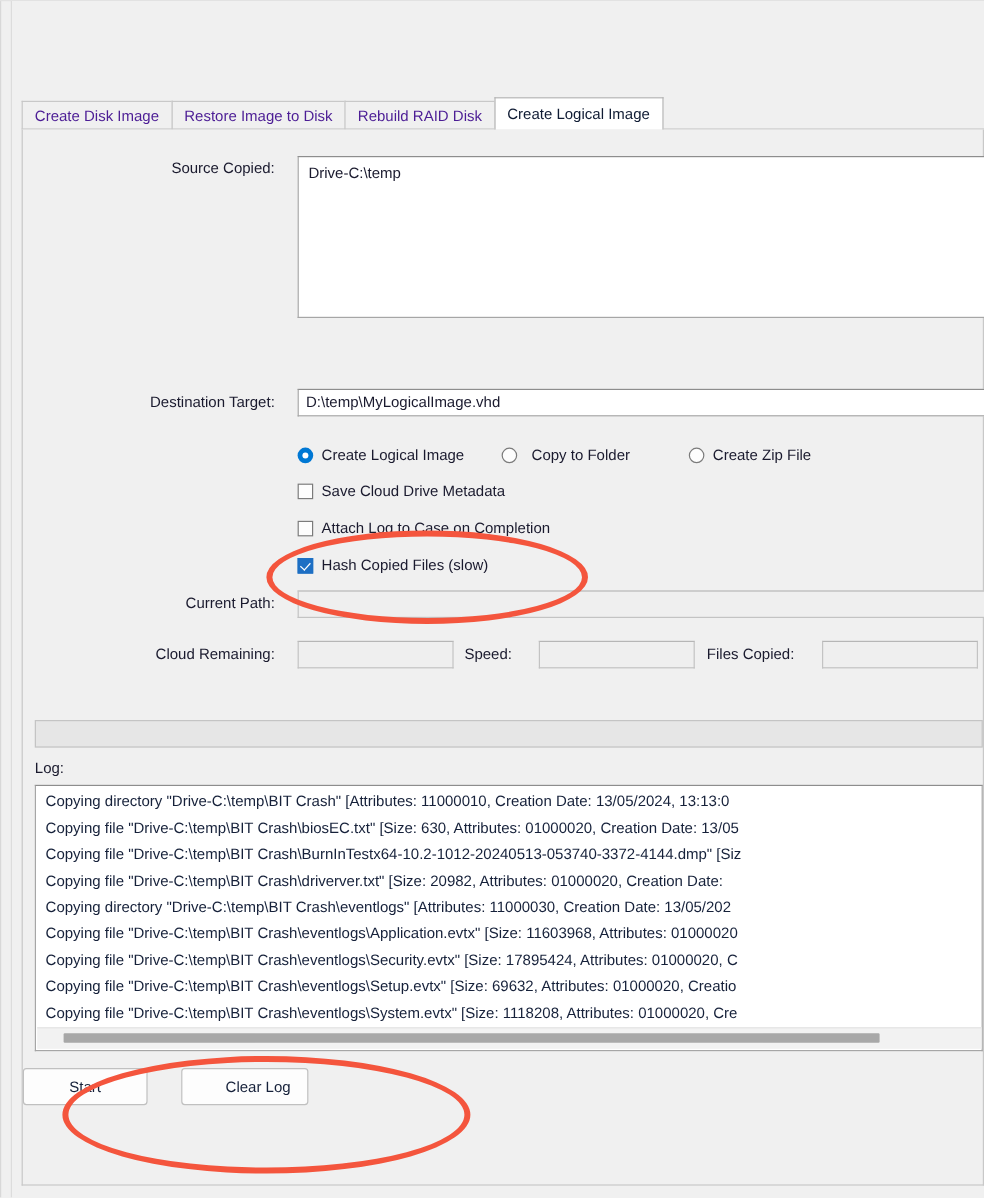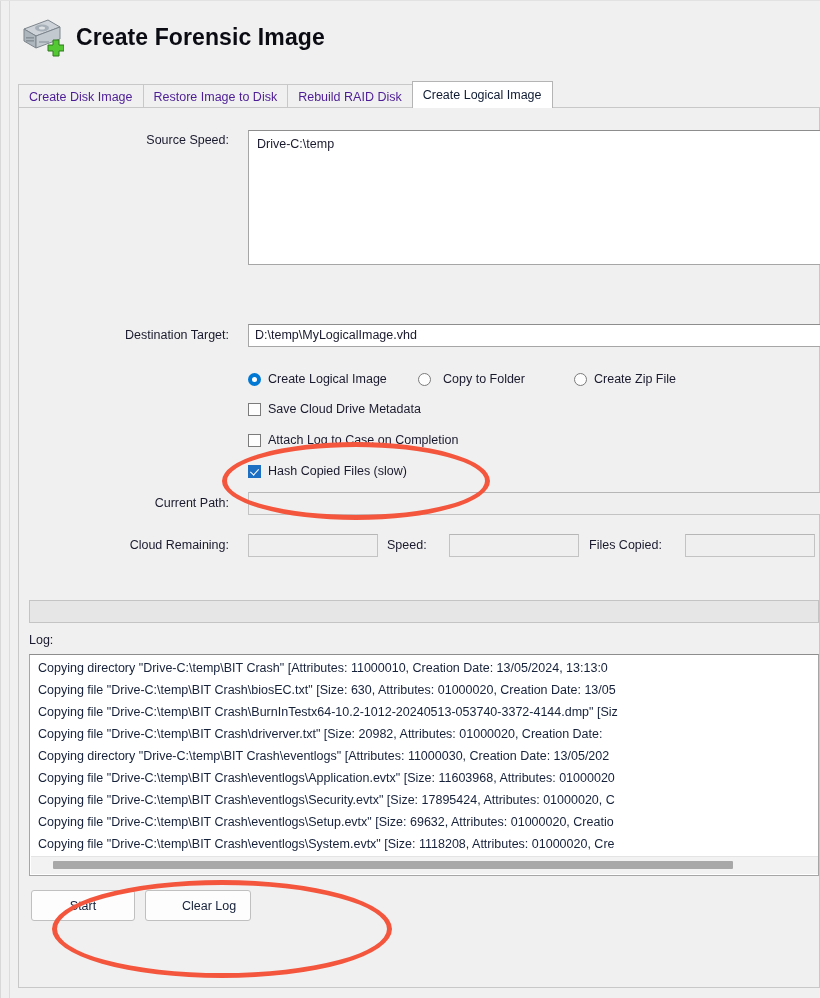--- a/index.html
+++ b/index.html
@@ -236,21 +236,21 @@
   }
   .hscroll-thumb {
     position: absolute;
     left: 22px; top: 4px;
     width: 680px; height: 8px;
     background: #a8a8a8;
     border-radius: 1px;
   }
 
   
-  .btnrow { position: absolute; left: 12px; top: 782px; display: flex; gap: 10px; }
+  .btnrow { position: absolute; left: 0; top: 782px; display: flex; gap: 28px; }
   .btn {
     height: 31px;
     min-width: 104px;
     padding: 0 14px;
     background: #fdfdfd;
     border: 1px solid #c0c0c0;
     border-radius: 3px;
     box-sizing: border-box;
     font-size: 12.5px;
     color: #16213a;
@@ -277,52 +277,32 @@
 </style>
 </head>
 <body>
 
 <div class="win-edge-l1"></div>
 <div class="win-edge-l2"></div>
 <div class="win-edge-top"></div>
 
 <div class="page">
 
-  <div class="header">
-    <span class="disk-icon">
-      <svg width="46" height="44" viewBox="0 0 46 44" xmlns="http://www.w3.org/2000/svg">
-        <g>
-          <polygon points="6,14 30,5 42,12 18,21" fill="#cdd3d8" stroke="#7d858c" stroke-width="1"></polygon>
-          <polygon points="6,14 18,21 18,33 6,26" fill="#aeb6bd" stroke="#7d858c" stroke-width="1"></polygon>
-          <polygon points="18,21 42,12 42,24 18,33" fill="#c2c9cf" stroke="#7d858c" stroke-width="1"></polygon>
-          <ellipse cx="24" cy="13" rx="7" ry="3.4" fill="#9aa4ad" opacity="0.75"></ellipse>
-          <ellipse cx="24" cy="13" rx="3" ry="1.5" fill="#e4e8ea" opacity="0.9"></ellipse>
-          <rect x="8" y="22" width="8" height="1.6" fill="#8a9299"></rect>
-          <rect x="8" y="25" width="8" height="1.6" fill="#8a9299"></rect>
-          <rect x="21" y="26" width="10" height="2" fill="#9aa3aa" opacity="0.8"></rect>
-        </g>
-        <g>
-          <polygon points="30,30 35,30 35,25 41,25 41,30 46,30 46,36 41,36 41,41 35,41 35,36 30,36" fill="#53c832" stroke="#2f7a1c" stroke-width="1" stroke-linejoin="round"></polygon>
-        </g>
-      </svg>
-    </span>
-    <span class="page-title">Create Forensic Image</span>
-  </div>
 
   <div class="tabstrip">
     <div class="tab">Create Disk Image</div>
     <div class="tab">Restore Image to Disk</div>
     <div class="tab">Rebuild RAID Disk</div>
     <div class="tab selected">Create Logical Image</div>
   </div>
   <div class="tab-underline"></div>
 
   <div class="panel">
 
-    <div class="lbl" style="left:20px; top:25px; width:190px;">Source Speed:</div>
+    <div class="lbl" style="left:20px; top:25px; width:190px;">Source Copied:</div>
     <div class="sourcebox">Drive-C:\temp</div>
 
     <div class="lbl" style="left:20px; top:220px; width:190px;">Destination Target:</div>
     <div class="textfield" style="left:229px; top:216px; width:600px; height:23px;">D:\temp\MyLogicalImage.vhd</div>
 
     <div class="optrow" style="left:229px; top:264px;">
       <div class="opt" style="width:170px;">
         <span class="radio on"></span>
         <span>Create Logical Image</span>
       </div>

